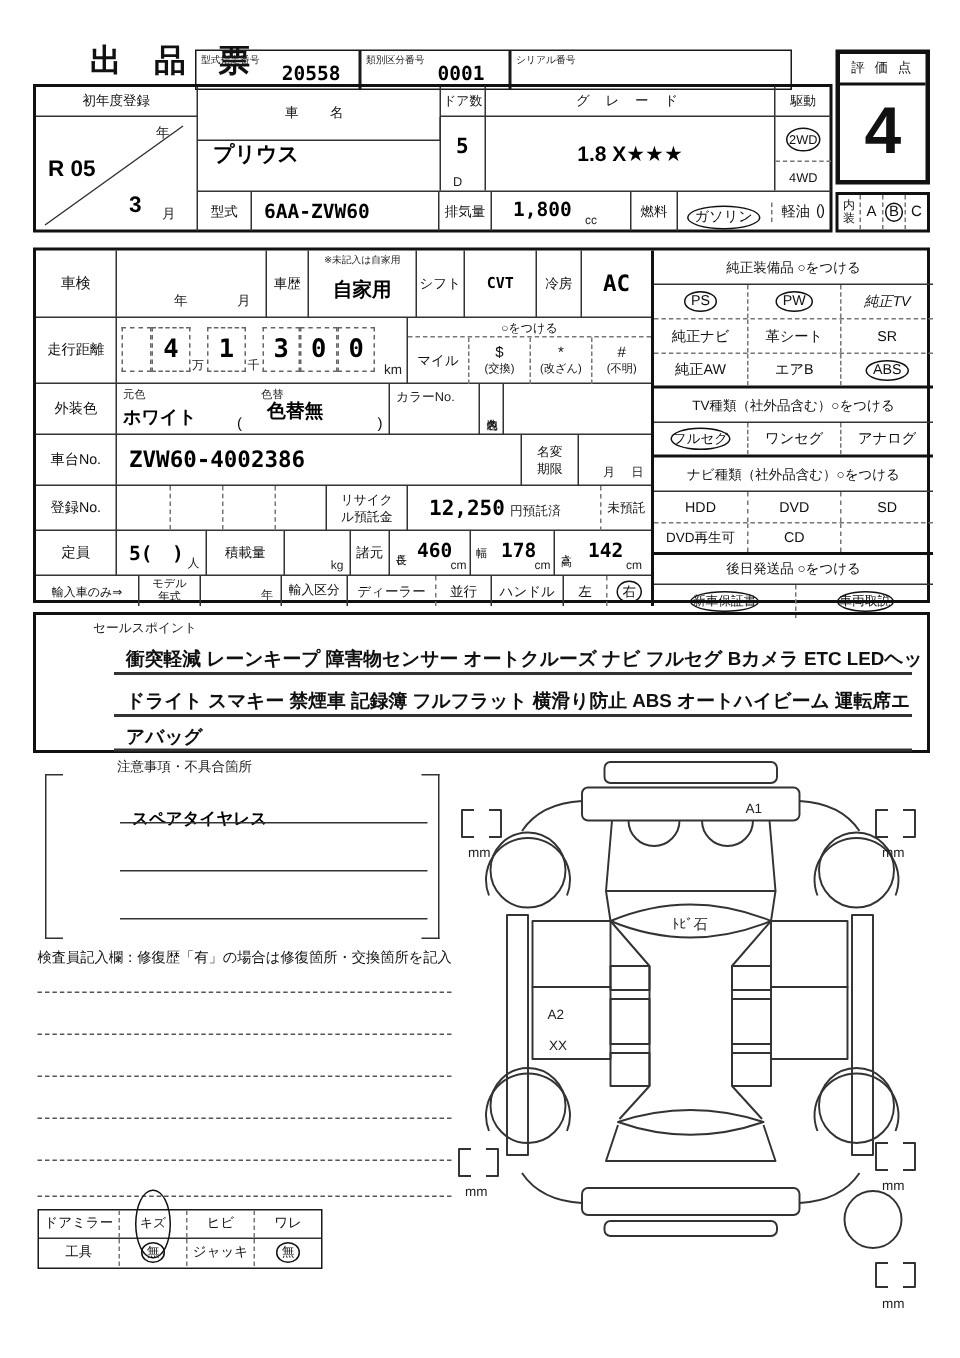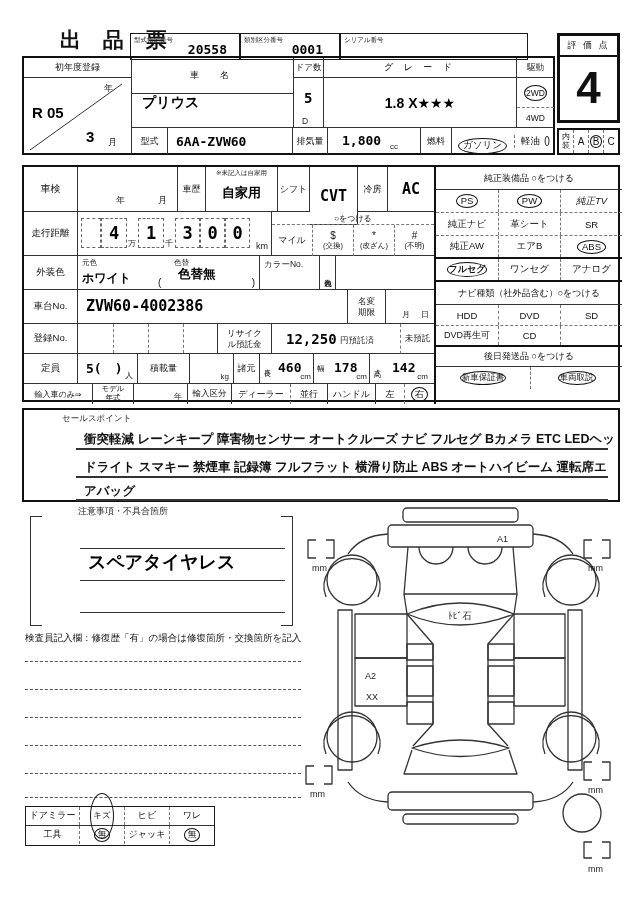--- a/index.html
+++ b/index.html
@@ -116,21 +116,21 @@
     <div class="cell brd-r brd-b" style="left:54px;top:0;width:100px;height:45px;">
       <span class="abs lbl" style="left:38px;bottom:4px;">年</span>
       <span class="abs lbl" style="right:10px;bottom:4px;">月</span>
     </div>
     <div class="cell ctr brd-r brd-b" style="left:154px;top:0;width:28px;height:45px;font-size:9px;">車歴</div>
     <div class="cell brd-r brd-b" style="left:182px;top:0;width:72px;height:45px;">
       <div class="ctr tiny" style="height:12px;">※未記入は自家用</div>
       <div class="ctr val" style="height:28px;font-size:13px;">自家用</div>
     </div>
     <div class="cell ctr brd-r brd-b" style="left:254px;top:0;width:32px;height:45px;font-size:9px;">シフト</div>
-    <div class="cell ctr brd-r brd-b mono" style="left:286px;top:0;width:48px;height:58px;font-size:15px;">CVT</div>
+    <div class="cell ctr brd-r brd-b mono" style="left:286px;top:0;width:48px;height:45px;font-size:10px;">CVT</div>
     <div class="cell ctr brd-r brd-b" style="left:334px;top:0;width:30px;height:45px;font-size:9px;">冷房</div>
     <div class="cell ctr brd-b mono" style="left:364px;top:0;width:46px;height:45px;font-size:15px;">AC</div>
 
     <div class="cell ctr brd-r brd-b" style="left:0;top:45px;width:54px;height:44px;font-size:9.5px;">走行距離</div>
     <div class="cell brd-r brd-b" style="left:54px;top:45px;width:194px;height:44px;">
       <div class="dashbox" style="left:3px;top:6px;width:20px;height:30px;"></div>
       <div class="dashbox ctr mono" style="left:23px;top:6px;width:26px;height:30px;font-size:17px;">4</div>
       <span class="abs lbl" style="left:50px;top:26px;font-size:8px;">万</span>
       <div class="dashbox ctr mono" style="left:60px;top:6px;width:26px;height:30px;font-size:17px;">1</div>
       <span class="abs lbl" style="left:87px;top:26px;font-size:8px;">千</span>
@@ -252,22 +252,23 @@
         <div class="ctr" style="width:62px;border-left:1px dashed #777;font-size:9.5px;">革シート</div>
         <div class="ctr" style="flex:1;border-left:1px dashed #777;font-size:9.5px;">SR</div>
       </div>
       <div style="display:flex;height:23px;border-bottom:2px solid #111;">
         <div class="ctr" style="width:62px;font-size:9.5px;">純正AW</div>
         <div class="ctr" style="width:62px;border-left:1px dashed #777;font-size:9.5px;">エアB</div>
         <div class="ctr" style="flex:1;border-left:1px dashed #777;">
             <span class="circ" style="font-size:9.5px;">ABS</span>
           </div>
       </div>
+      <div class="ctr brd-b" style="height:23px;font-size:9px;">TV種類（社外品含む）○をつける</div>
       <div style="display:flex;height:23px;border-bottom:2px solid #111;">
-        <div class="ctr" style="width:62px;font-weight:bold;">
+        <div class="ctr" style="width:62px;">
             <span class="circ" style="font-size:9px;padding:0 1px;">フルセグ</span>
           </div>
         <div class="ctr" style="width:62px;border-left:1px dashed #777;font-size:9.5px;">ワンセグ</div>
         <div class="ctr" style="flex:1;border-left:1px dashed #777;font-size:9.5px;">アナログ</div>
       </div>
       <div class="ctr brd-b" style="height:23px;font-size:9px;">ナビ種類（社外品含む）○をつける</div>
       <div style="display:flex;height:21px;border-bottom:1px dashed #777;">
         <div class="ctr" style="width:62px;font-size:9.5px;">HDD</div>
         <div class="ctr" style="width:62px;border-left:1px dashed #777;font-size:9.5px;">DVD</div>
         <div class="ctr" style="flex:1;border-left:1px dashed #777;font-size:9.5px;">SD</div>
@@ -292,21 +293,21 @@
   <div class="bx2" style="left:22px;top:408px;width:598px;height:94px;">
     <span class="abs lbl" style="left:38px;top:3px;font-size:8.5px;">セールスポイント</span>
     <div class="abs" style="left:52px;top:13px;width:532px;height:27px;border-bottom:2px solid #333;font-size:12.5px;font-weight:bold;padding:8px 0 14px 8px;white-space:nowrap;">衝突軽減 レーンキープ 障害物センサー オートクルーズ ナビ フルセグ Bカメラ ETC LEDヘッ</div>
     <div class="abs" style="left:52px;top:41px;width:532px;height:27px;border-bottom:2px solid #333;font-size:12.5px;font-weight:bold;padding:8px 0 0 8px;white-space:nowrap;">ドライト スマキー 禁煙車 記録簿 フルフラット 横滑り防止 ABS オートハイビーム 運転席エ</div>
     <div class="abs" style="left:52px;top:68px;width:532px;height:23px;border-bottom:2px solid #333;font-size:12.5px;font-weight:bold;padding:5px 0 0 8px;white-space:nowrap;">アバッグ</div>
   </div>
 
   <span class="abs lbl" style="left:78px;top:505px;font-size:9px;">注意事項・不具合箇所</span>
   <div class="abs" style="left:30px;top:516px;width:12px;height:110px;border-left:1.5px solid #333;border-top:1.5px solid #333;border-bottom:1.5px solid #333;"></div>
   <div class="abs" style="left:281px;top:516px;width:12px;height:110px;border-right:1.5px solid #333;border-top:1.5px solid #333;border-bottom:1.5px solid #333;"></div>
-  <span class="abs val" style="left:88px;top:550px;font-size:18px;">スペアタイヤレス</span>
+  <span class="abs val" style="left:88px;top:538px;font-size:11px;">スペアタイヤレス</span>
   <div class="uline" style="left:80px;top:532px;width:205px;height:17px;"></div>
   <div class="uline" style="left:80px;top:564px;width:205px;height:17px;"></div>
   <div class="uline" style="left:80px;top:596px;width:205px;height:17px;"></div>
 
   <span class="abs" style="left:25px;top:632px;font-size:9.5px;">検査員記入欄：修復歴「有」の場合は修復箇所・交換箇所を記入</span>
   <div class="dline" style="left:25px;top:646px;width:276px;height:16px;"></div>
   <div class="dline" style="left:25px;top:674px;width:276px;height:16px;"></div>
   <div class="dline" style="left:25px;top:702px;width:276px;height:16px;"></div>
   <div class="dline" style="left:25px;top:730px;width:276px;height:16px;"></div>
   <div class="dline" style="left:25px;top:758px;width:276px;height:16px;"></div>

